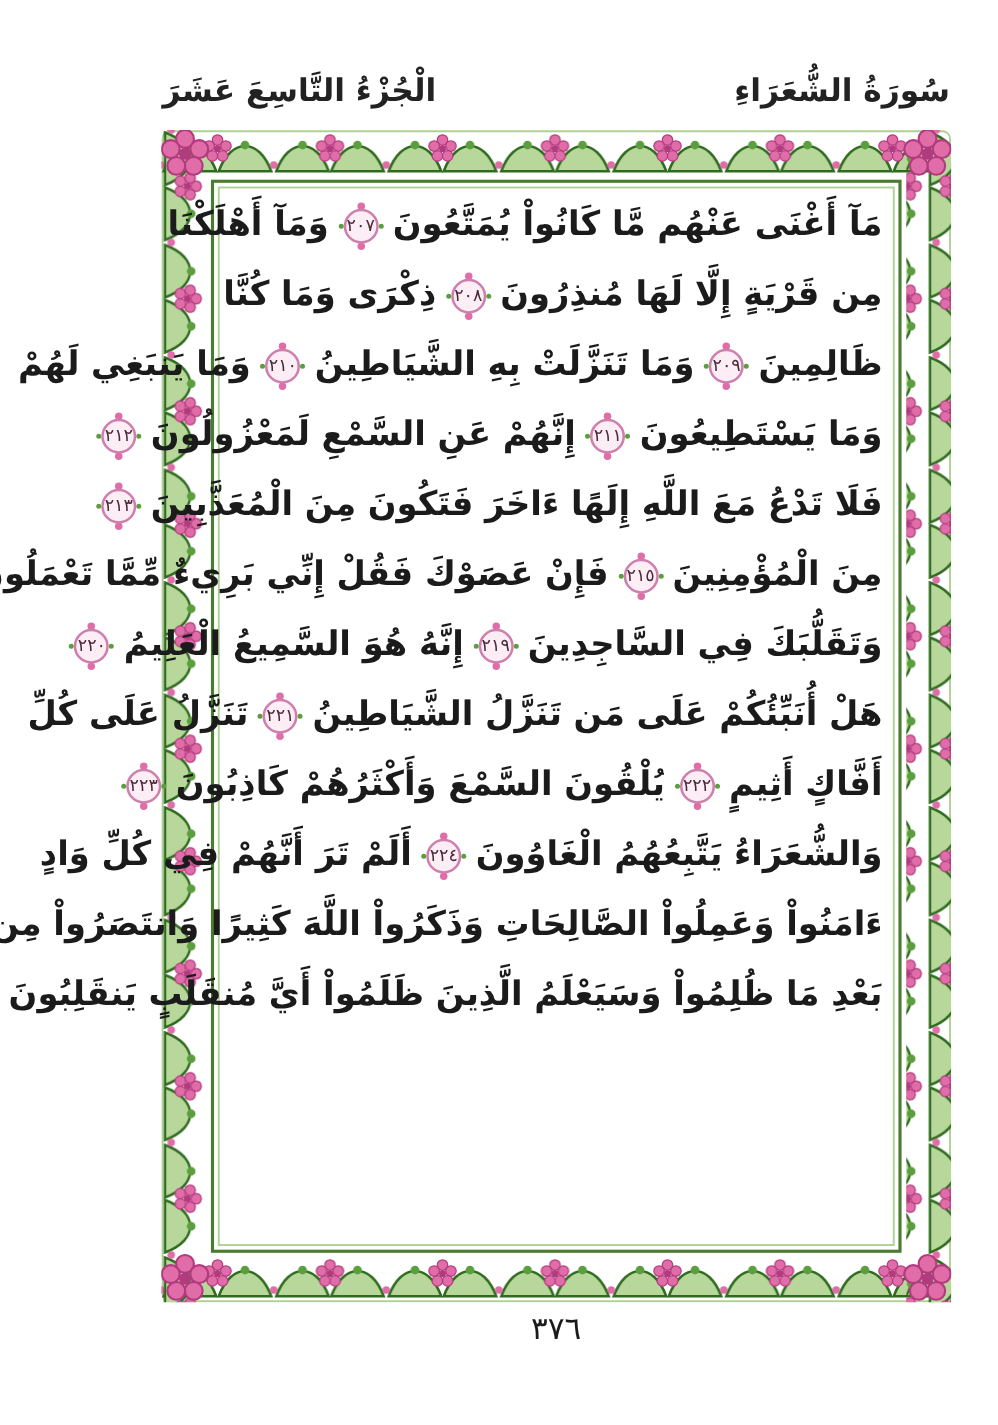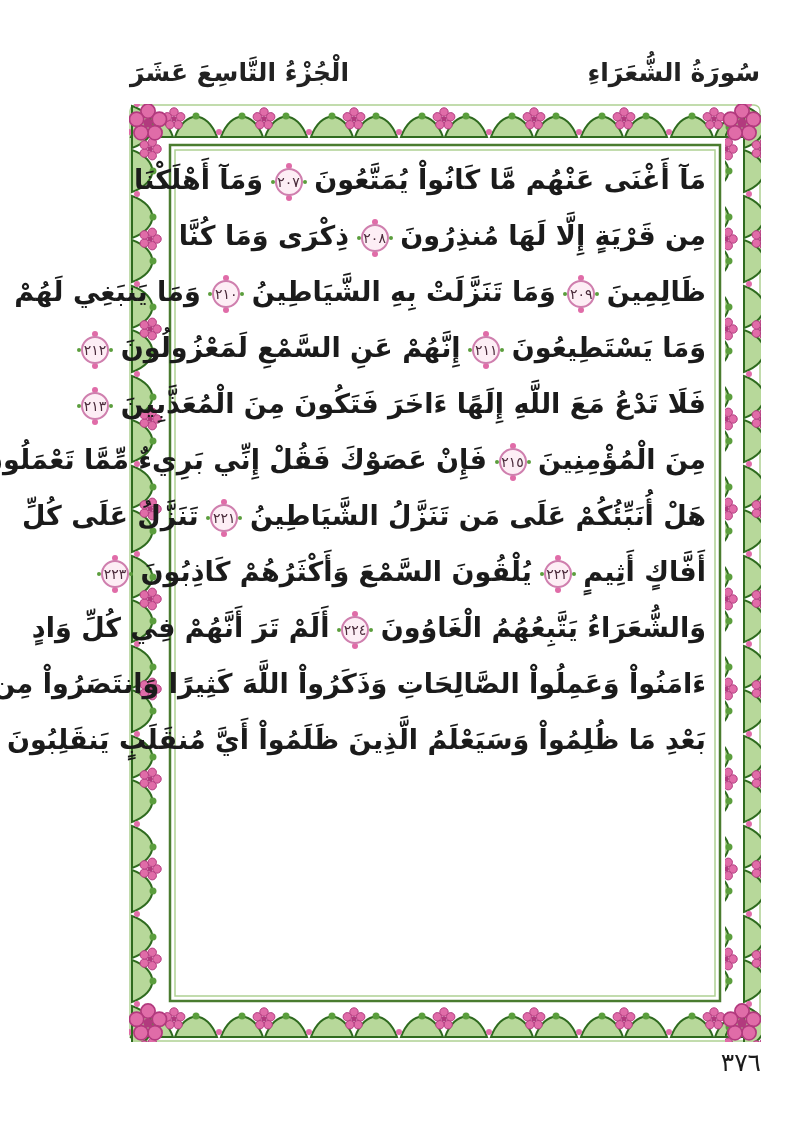--- a/index.html
+++ b/index.html
@@ -46,21 +46,21 @@
     width:28px;height:28px;border-radius:50%;
     background:var(--marker-bg);border:2px solid var(--marker-border);
     color:#4a2a3a;font-size:14px;line-height:1;vertical-align:middle;
     margin:0 3px;
     box-shadow:0 -16px 0 -11px var(--flower-pink),
                0 16px 0 -11px var(--flower-pink),
                -16px 0 0 -12px var(--vine-mid),
                16px 0 0 -12px var(--vine-mid);}
 
   .page-number{position:absolute;left:129px;top:1048px;width:632px;
-    font-size:25px;color:var(--ink);direction:rtl;}
+    text-align:center;font-size:25px;color:var(--ink);direction:rtl;}
 </style>
 </head>
 <body>
 
 <div class="page">
 
   <div class="header-row">
     <span class="header-text">سُورَةُ الشُّعَرَاءِ</span>
     <span class="header-text">الْجُزْءُ التَّاسِعَ عَشَرَ</span>
   </div>
@@ -111,20 +111,21 @@
     <rect class="inner-frame" x="46" y="46" width="540" height="846"></rect>
   </svg>
 
   <div class="quran-text">
       <div class="quran-line"><span class="ayah-text">مَآ أَغْنَى عَنْهُم مَّا كَانُواْ يُمَتَّعُونَ</span> <span class="ayah-marker">٢٠٧</span> <span class="ayah-text">وَمَآ أَهْلَكْنَا</span></div>
       <div class="quran-line"><span class="ayah-text">مِن قَرْيَةٍ إِلَّا لَهَا مُنذِرُونَ</span> <span class="ayah-marker">٢٠٨</span> <span class="ayah-text">ذِكْرَى وَمَا كُنَّا</span></div>
       <div class="quran-line"><span class="ayah-text">ظَالِمِينَ</span> <span class="ayah-marker">٢٠٩</span> <span class="ayah-text">وَمَا تَنَزَّلَتْ بِهِ الشَّيَاطِينُ</span> <span class="ayah-marker">٢١٠</span> <span class="ayah-text">وَمَا يَنبَغِي لَهُمْ</span></div>
       <div class="quran-line"><span class="ayah-text">وَمَا يَسْتَطِيعُونَ</span> <span class="ayah-marker">٢١١</span> <span class="ayah-text">إِنَّهُمْ عَنِ السَّمْعِ لَمَعْزُولُونَ</span> <span class="ayah-marker">٢١٢</span></div>
       <div class="quran-line"><span class="ayah-text">فَلَا تَدْعُ مَعَ اللَّهِ إِلَهًا ءَاخَرَ فَتَكُونَ مِنَ الْمُعَذَّبِينَ</span> <span class="ayah-marker">٢١٣</span></div>
       <div class="quran-line"><span class="ayah-text">مِنَ الْمُؤْمِنِينَ</span> <span class="ayah-marker">٢١٥</span> <span class="ayah-text">فَإِنْ عَصَوْكَ فَقُلْ إِنِّي بَرِيءٌ مِّمَّا تَعْمَلُونَ</span> <span class="ayah-marker">٢١٦</span></div>
+      <div class="quran-line"><span class="ayah-text">وَتَقَلُّبَكَ فِي السَّاجِدِينَ</span> <span class="ayah-marker">٢١٩</span> <span class="ayah-text">إِنَّهُ هُوَ السَّمِيعُ الْعَلِيمُ</span> <span class="ayah-marker">٢٢٠</span></div>
       <div class="quran-line"><span class="ayah-text">هَلْ أُنَبِّئُكُمْ عَلَى مَن تَنَزَّلُ الشَّيَاطِينُ</span> <span class="ayah-marker">٢٢١</span> <span class="ayah-text">تَنَزَّلُ عَلَى كُلِّ</span></div>
       <div class="quran-line"><span class="ayah-text">أَفَّاكٍ أَثِيمٍ</span> <span class="ayah-marker">٢٢٢</span> <span class="ayah-text">يُلْقُونَ السَّمْعَ وَأَكْثَرُهُمْ كَاذِبُونَ</span> <span class="ayah-marker">٢٢٣</span></div>
       <div class="quran-line"><span class="ayah-text">وَالشُّعَرَاءُ يَتَّبِعُهُمُ الْغَاوُونَ</span> <span class="ayah-marker">٢٢٤</span> <span class="ayah-text">أَلَمْ تَرَ أَنَّهُمْ فِي كُلِّ وَادٍ</span></div>
       <div class="quran-line"><span class="ayah-text">ءَامَنُواْ وَعَمِلُواْ الصَّالِحَاتِ وَذَكَرُواْ اللَّهَ كَثِيرًا وَانتَصَرُواْ مِن</span></div>
       <div class="quran-line"><span class="ayah-text">بَعْدِ مَا ظُلِمُواْ وَسَيَعْلَمُ الَّذِينَ ظَلَمُواْ أَيَّ مُنقَلَبٍ يَنقَلِبُونَ</span> <span class="ayah-marker">٢٢٧</span></div>
     </div>
 
   <div class="page-number">٣٧٦</div>
 
 </div>

